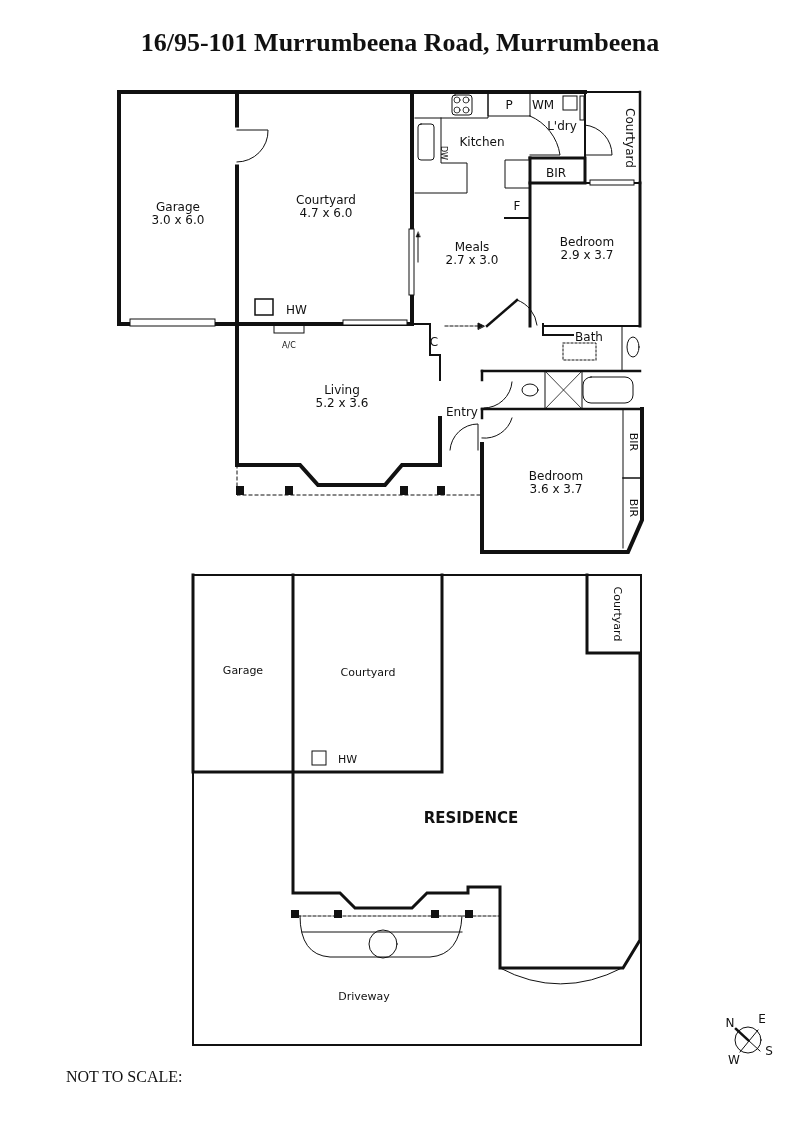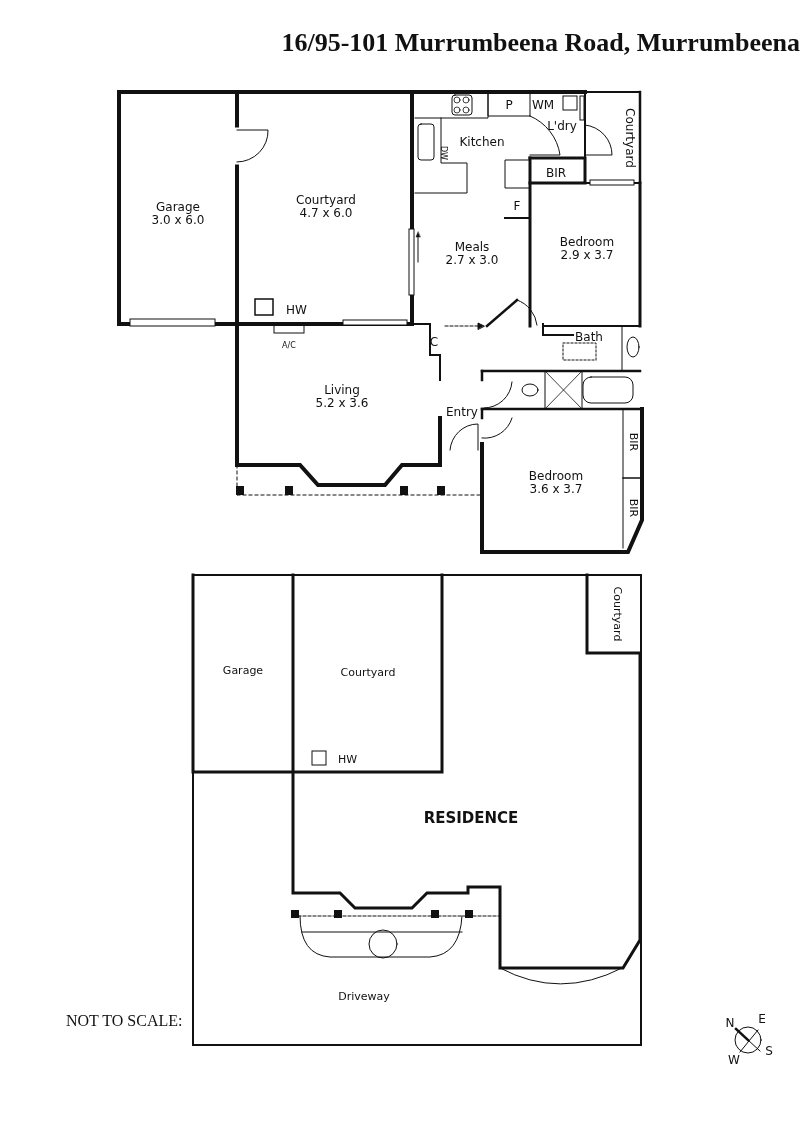--- a/index.html
+++ b/index.html
@@ -1,24 +1,24 @@
 <!DOCTYPE html>
 <html><head>
 <meta charset="utf-8">
 <style>
   html, body { margin: 0; padding: 0; background: #ffffff; }
   body { width: 800px; height: 1132px; position: relative; overflow: hidden; font-family: "Liberation Sans", sans-serif; }
   .title {
-    position: absolute; left: 0; top: 28px; width: 800px; text-align: right;
+    position: absolute; left: 0; top: 28px; width: 800px; text-align: center;
     font-family: "Liberation Serif", serif; font-weight: bold; font-size: 26px; color: #111;
   }
   svg.plan { position: absolute; left: 0; top: 0; }
   .lbl { font-family: "DejaVu Sans", sans-serif; fill: #111; }
   .footer {
-    position: absolute; left: 66px; top: 1012px; font-family: "Liberation Serif", serif;
+    position: absolute; left: 66px; top: 1068px; font-family: "Liberation Serif", serif;
     font-size: 16px; color: #111; line-height: 18px;
   }
 </style>
 </head>
 <body>
 
 <div class="title">16/95-101 Murrumbeena Road, Murrumbeena</div>
 
 <svg class="plan" width="800" height="1132" viewBox="0 0 800 1132">
   <g stroke="#111" fill="none" stroke-linecap="square">

